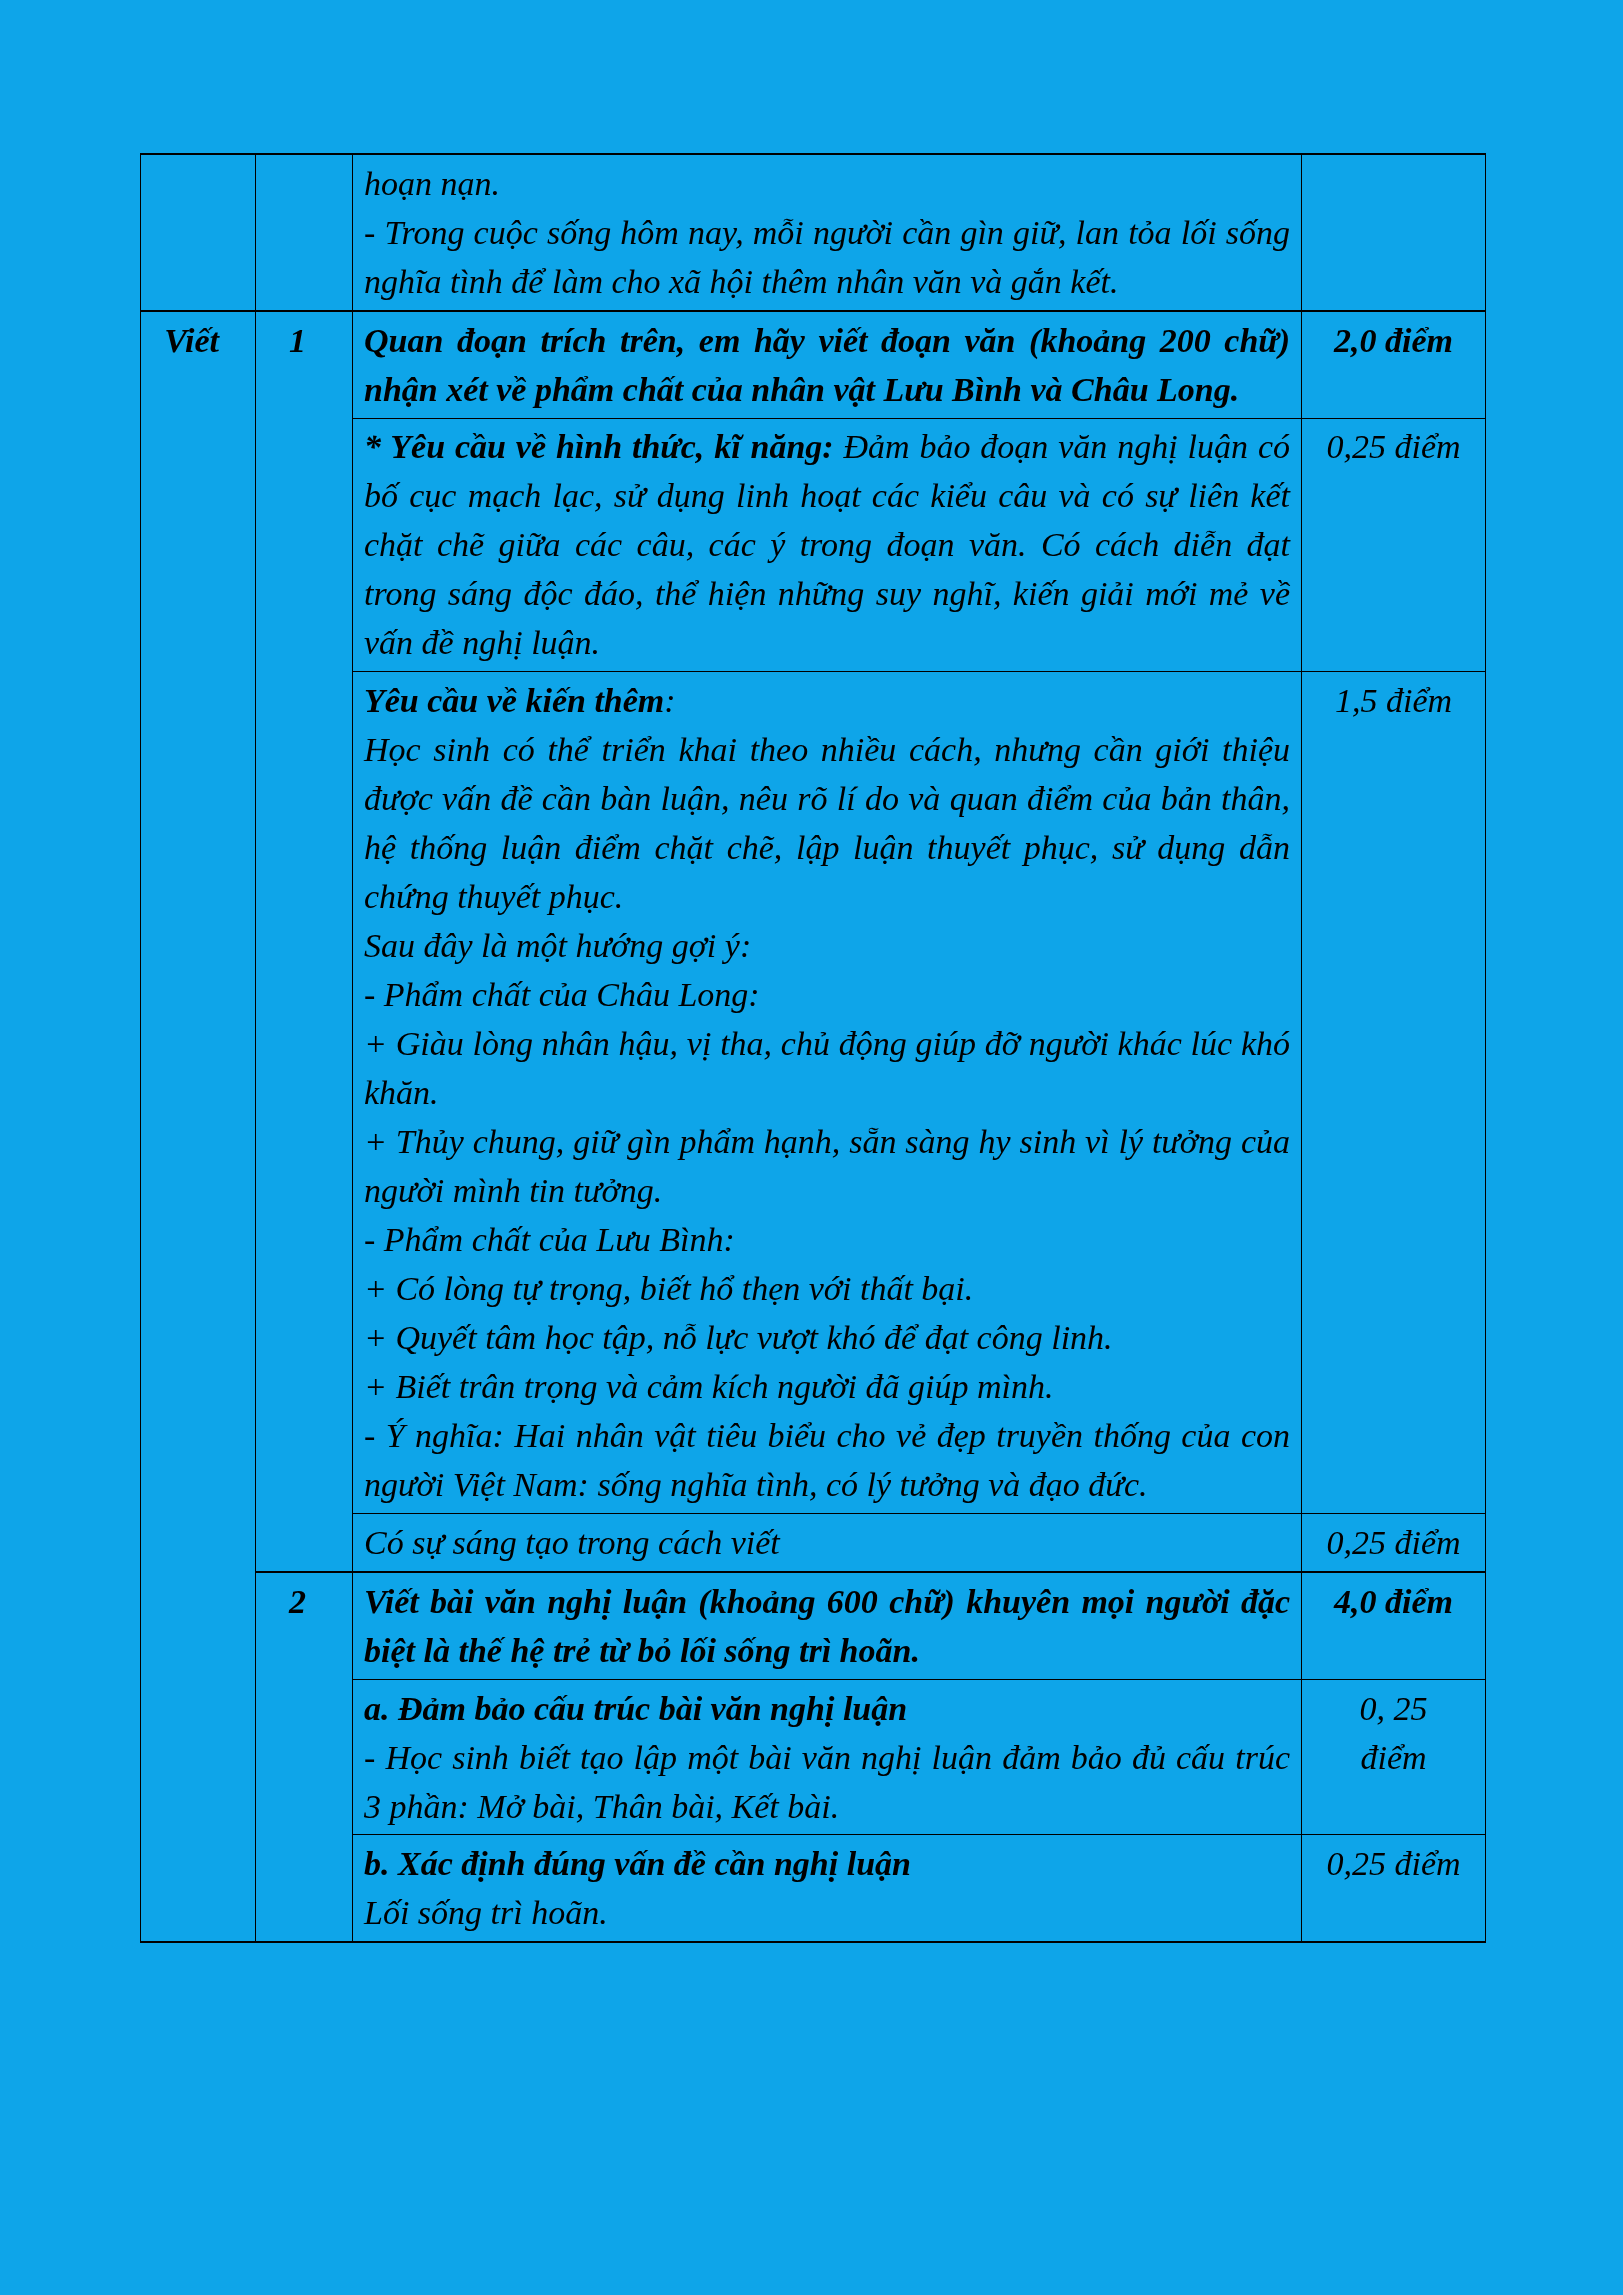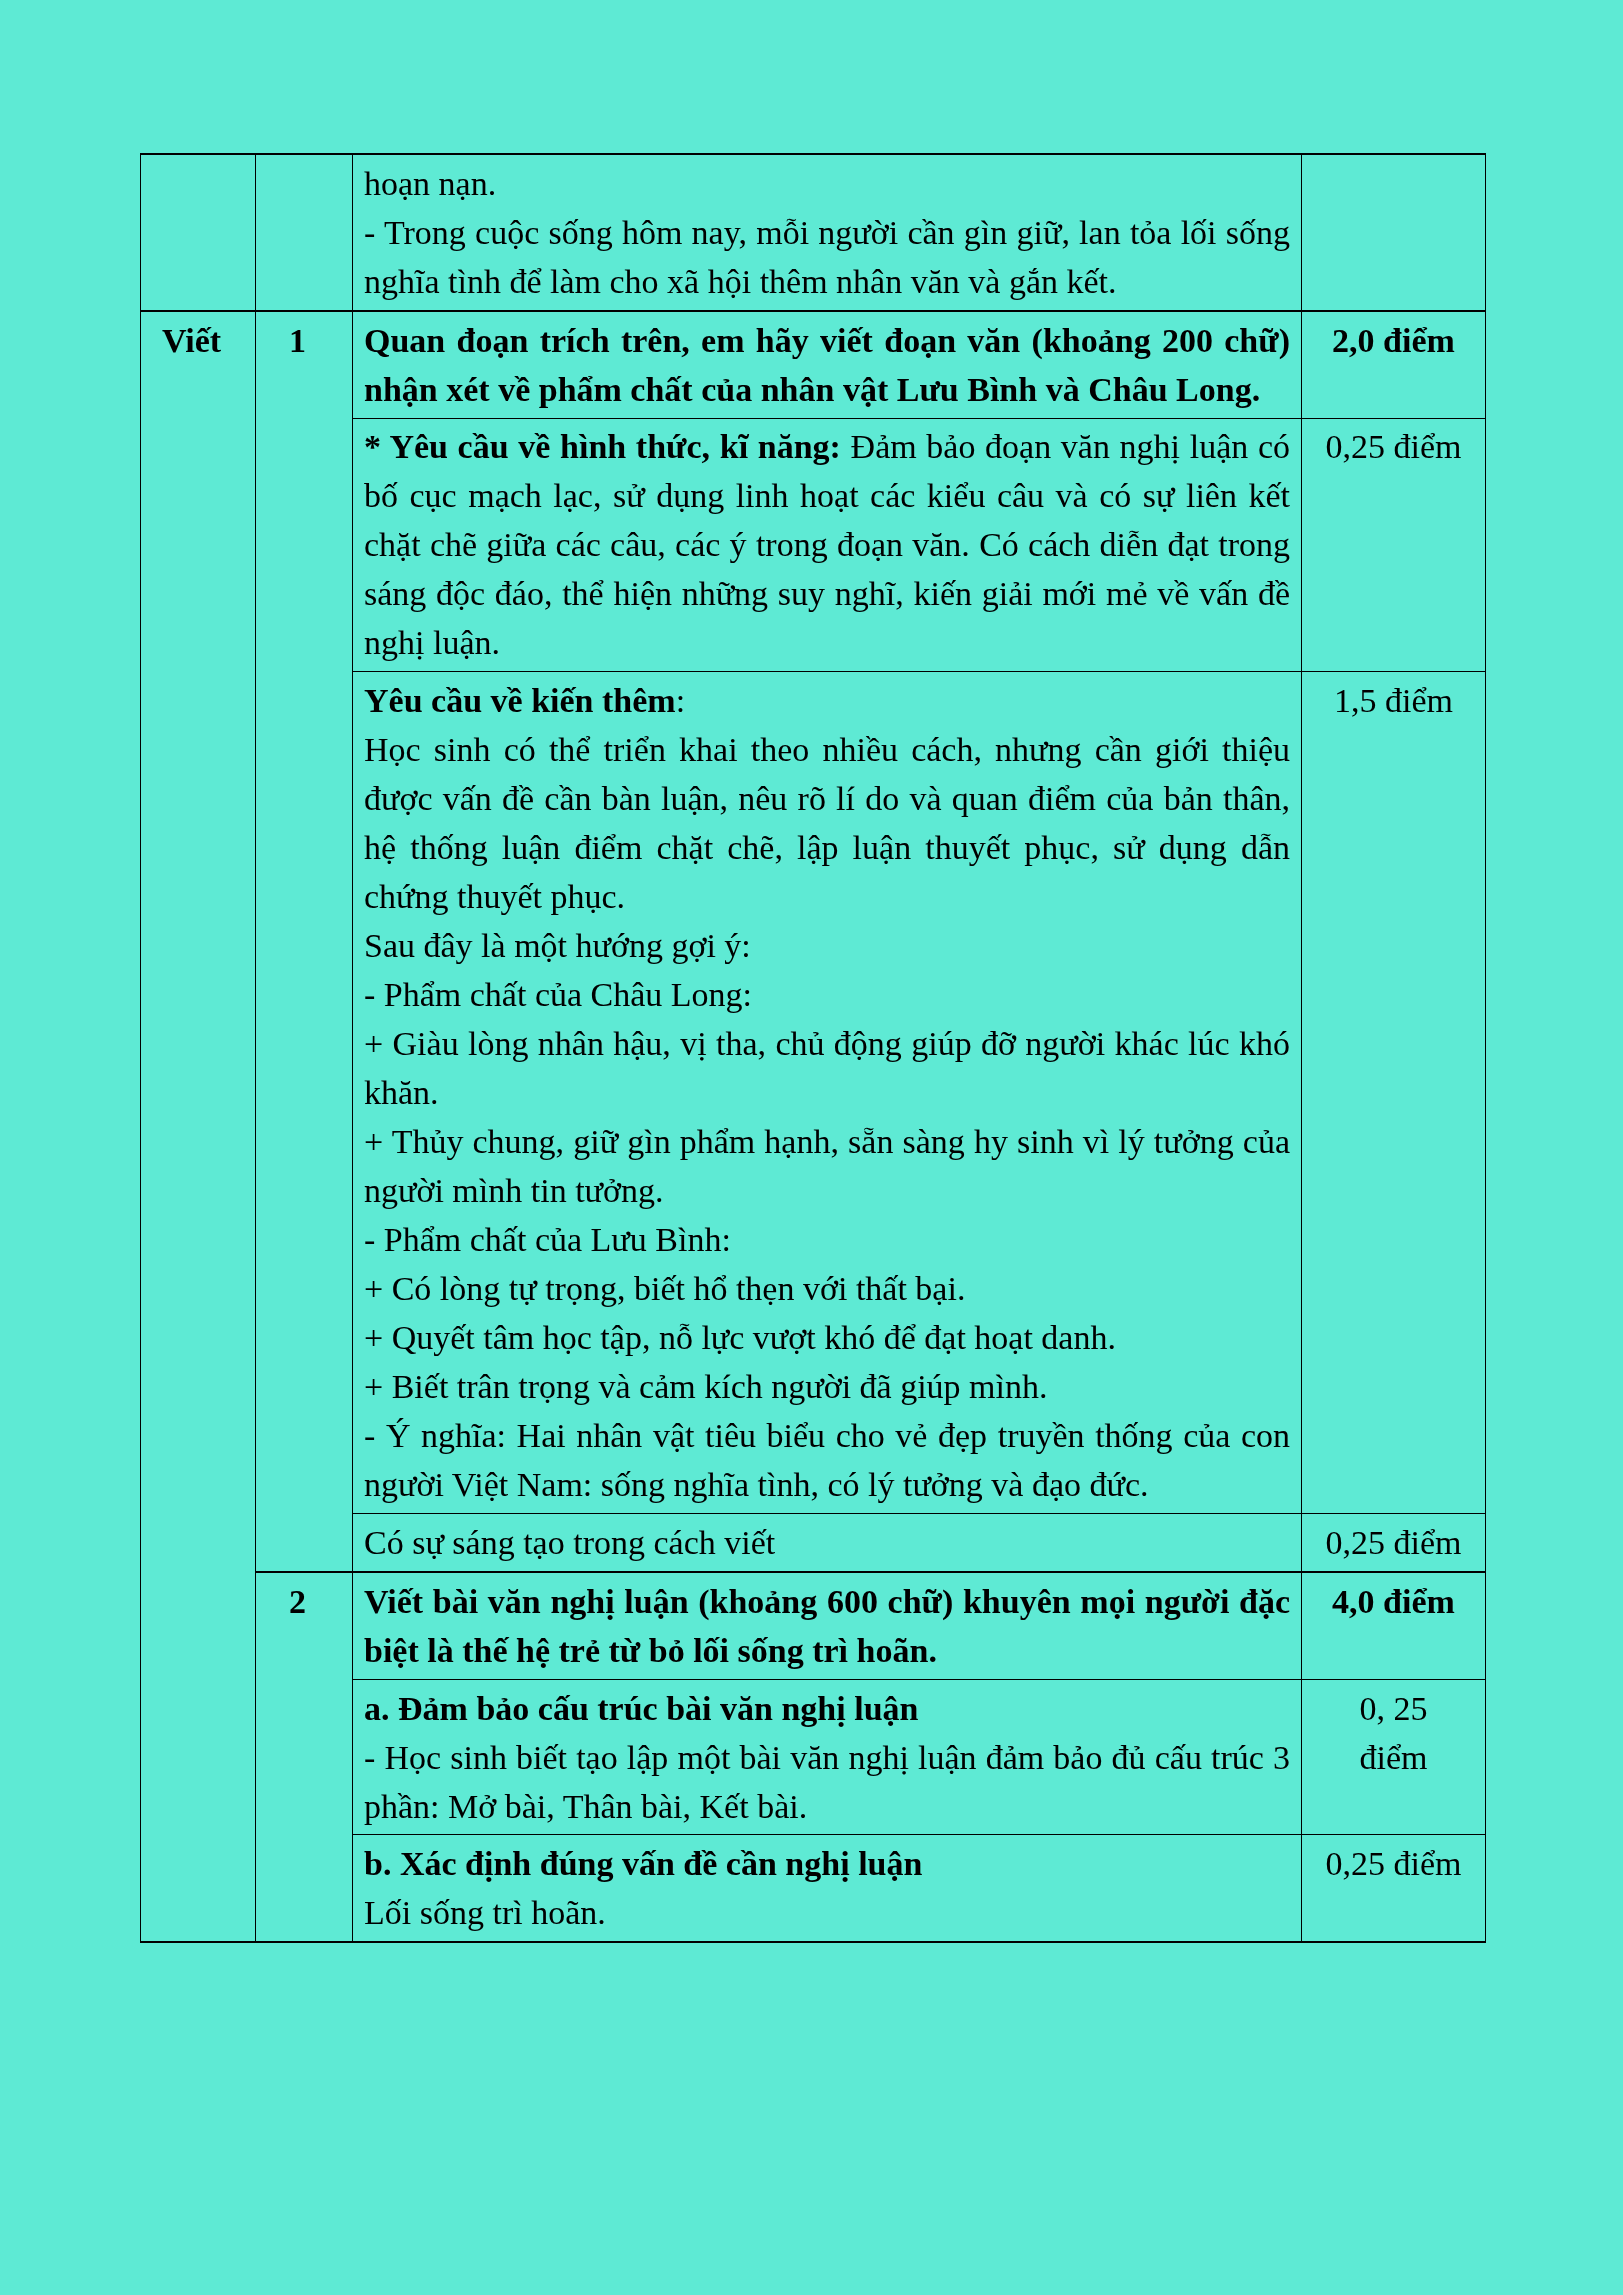--- a/index.html
+++ b/index.html
@@ -4,23 +4,24 @@
 <style>
   html, body {
     margin: 0;
     padding: 0;
     background: #ffffff;
   }
   .page {
     position: relative;
     width: 1623px;
     height: 2295px;
-    background: #5eead4;
+    background: #0ea5e9;
     font-family: "Liberation Serif", "DejaVu Serif", serif;
     color: #000000;
+    font-style: italic;
   }
   table.rubric {
     position: absolute;
     left: 140px;
     top: 153px;
     width: 1344px;
     border-collapse: collapse;
     table-layout: fixed;
     border-top: 2.4px solid #000;
     border-bottom: 2.4px solid #000;
@@ -106,21 +107,21 @@
           <p>
             <b>Yêu cầu về kiến thêm</b><span>:</span>
           </p>
           <p>Học sinh có thể triển khai theo nhiều cách, nhưng cần giới thiệu được vấn đề cần bàn luận, nêu rõ lí do và quan điểm của bản thân, hệ thống luận điểm chặt chẽ, lập luận thuyết phục, sử dụng dẫn chứng thuyết phục.</p>
           <p>Sau đây là một hướng gợi ý:</p>
           <p>- Phẩm chất của Châu Long:</p>
           <p>+ Giàu lòng nhân hậu, vị tha, chủ động giúp đỡ người khác lúc khó khăn.</p>
           <p>+ Thủy chung, giữ gìn phẩm hạnh, sẵn sàng hy sinh vì lý tưởng của người mình tin tưởng.</p>
           <p>- Phẩm chất của Lưu Bình:</p>
           <p>+ Có lòng tự trọng, biết hổ thẹn với thất bại.</p>
-          <p>+ Quyết tâm học tập, nỗ lực vượt khó để đạt hoạt danh.</p>
+          <p>+ Quyết tâm học tập, nỗ lực vượt khó để đạt công linh.</p>
           <p>+ Biết trân trọng và cảm kích người đã giúp mình.</p>
           <p>- Ý nghĩa: Hai nhân vật tiêu biểu cho vẻ đẹp truyền thống của con người Việt Nam: sống nghĩa tình, có lý tưởng và đạo đức.</p>
         </td>
         <td class="col-points">
           <span>1,5 điểm</span>
         </td>
       </tr>
 
       <tr>
         <td class="col-content">

